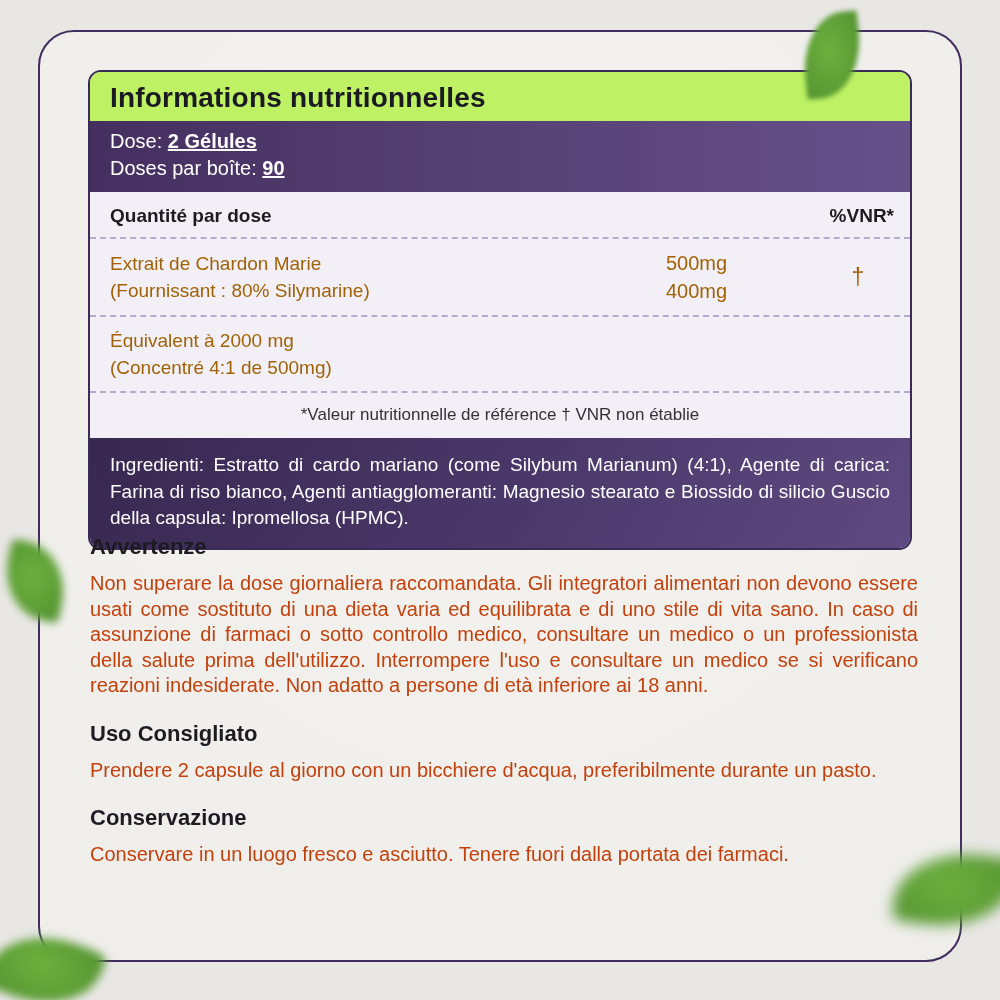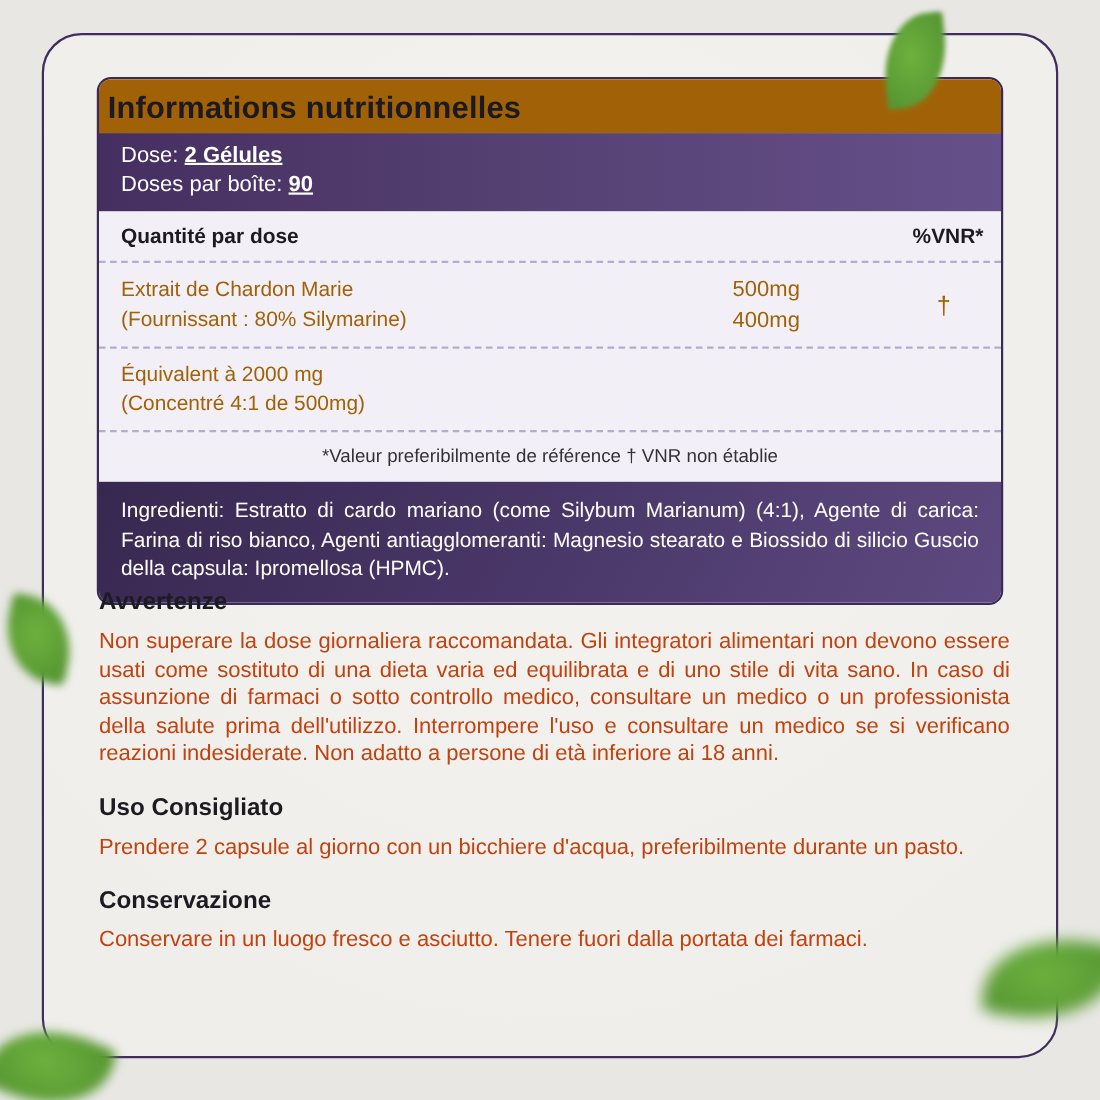--- a/index.html
+++ b/index.html
@@ -10,21 +10,21 @@
   }
   .frame{
     position:absolute;left:38px;top:30px;width:924px;height:932px;
     box-sizing:border-box;border:2px solid #3f2d5e;border-radius:36px;
     background:radial-gradient(circle at 50% 35%, #f4f3f0 0%, #efeeeb 80%);
   }
   .label-box{
     position:absolute;left:88px;top:70px;width:824px;box-sizing:border-box;
     border:2px solid #3a2a56;border-radius:13px;background:#f2f0f6;overflow:hidden;
   }
-  .label-header{background:#a16207;padding:10px 8px 7px;}
+  .label-header{background:#bef264;padding:10px 20px 7px;}
   .label-title{font-size:28px;font-weight:700;color:#1b1922;letter-spacing:.2px;}
   .dose-bar{
     background:linear-gradient(90deg,#452f60 0%,#554072 45%,#66508a 100%);
     color:#ffffff;padding:7px 20px 10px;font-size:20px;line-height:27px;
   }
   .dose-bar b{font-weight:700;text-decoration:underline;}
   .t-header{
     display:flex;justify-content:space-between;align-items:flex-end;
     padding:13px 16px 10px 20px;font-weight:700;font-size:19px;color:#1c1b22;
   }
@@ -93,21 +93,21 @@
     </div>
     <div class="t-amount">
       <div></div>
       <div></div>
     </div>
     <div class="t-vnr"></div>
   </div>
 
   <div class="dash"></div>
 
-  <div class="footnote">*Valeur preferibilmente de référence † VNR non établie</div>
+  <div class="footnote">*Valeur nutritionnelle de référence † VNR non établie</div>
 
   <div class="ingredients">
     <b>Ingredienti:</b><span> Estratto di cardo mariano (come Silybum Marianum) (4:1), Agente di carica: Farina di riso bianco, Agenti antiagglomeranti: Magnesio stearato e Biossido di silicio Guscio della capsula: Ipromellosa (HPMC).</span>
   </div>
 
 </div>
 
 <div class="sections">
   <h2>Avvertenze</h2>
   <p>Non superare la dose giornaliera raccomandata. Gli integratori alimentari non devono essere usati come sostituto di una dieta varia ed equilibrata e di uno stile di vita sano. In caso di assunzione di farmaci o sotto controllo medico, consultare un medico o un professionista della salute prima dell'utilizzo. Interrompere l'uso e consultare un medico se si verificano reazioni indesiderate. Non adatto a persone di età inferiore ai 18 anni.</p>

